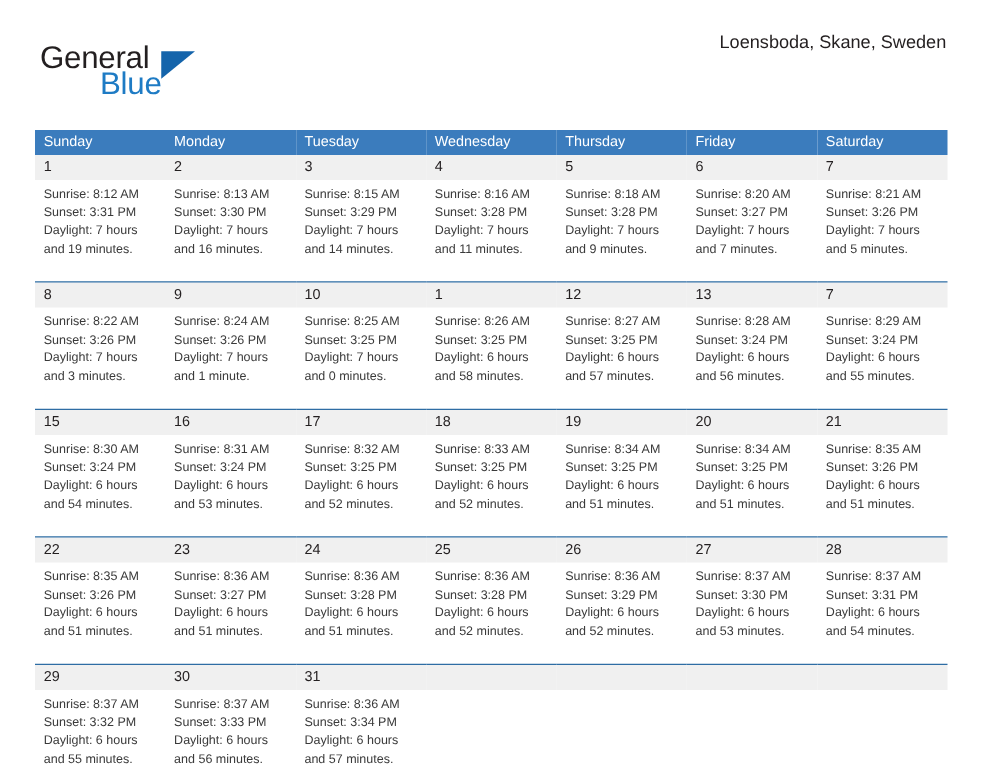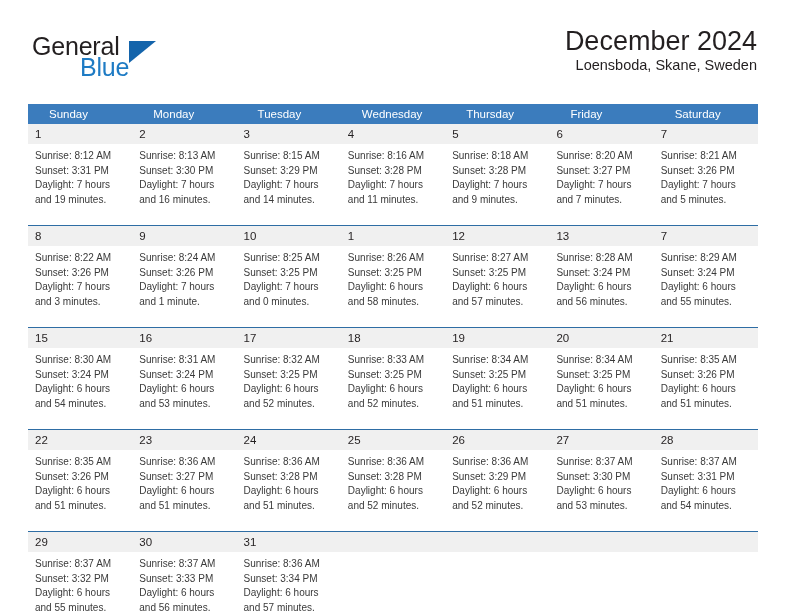--- a/index.html
+++ b/index.html
@@ -95,21 +95,21 @@
     width: 730px;
     border-collapse: collapse;
     table-layout: fixed;
   }
   .calendar th {
     background: #3b7cbd;
     color: #ffffff;
     font-weight: normal;
     font-size: 11.5px;
     text-align: left;
-    padding: 4px 0 4px 21px;
+    padding: 4px 0 4px 7px;
     height: 12px;
     border: none;
   }
   .calendar td {
     vertical-align: top;
     padding: 0;
     border: none;
     width: 104.28px;
   }
   .week-row > td {
@@ -149,21 +149,20 @@
 
   <div class="header">
 
     <div class="brand">
       <span class="brand-general">General</span>
       <span class="brand-triangle"></span>
       <span class="brand-blue">Blue</span>
     </div>
 
     <div class="title-block">
-      <div class="cal-title">December 2024</div>
       <div class="cal-subtitle">Loensboda, Skane, Sweden</div>
     </div>
 
   </div>
 
   <table class="calendar">
     <thead>
       <tr>
         <th>Sunday</th>
         <th>Monday</th>

